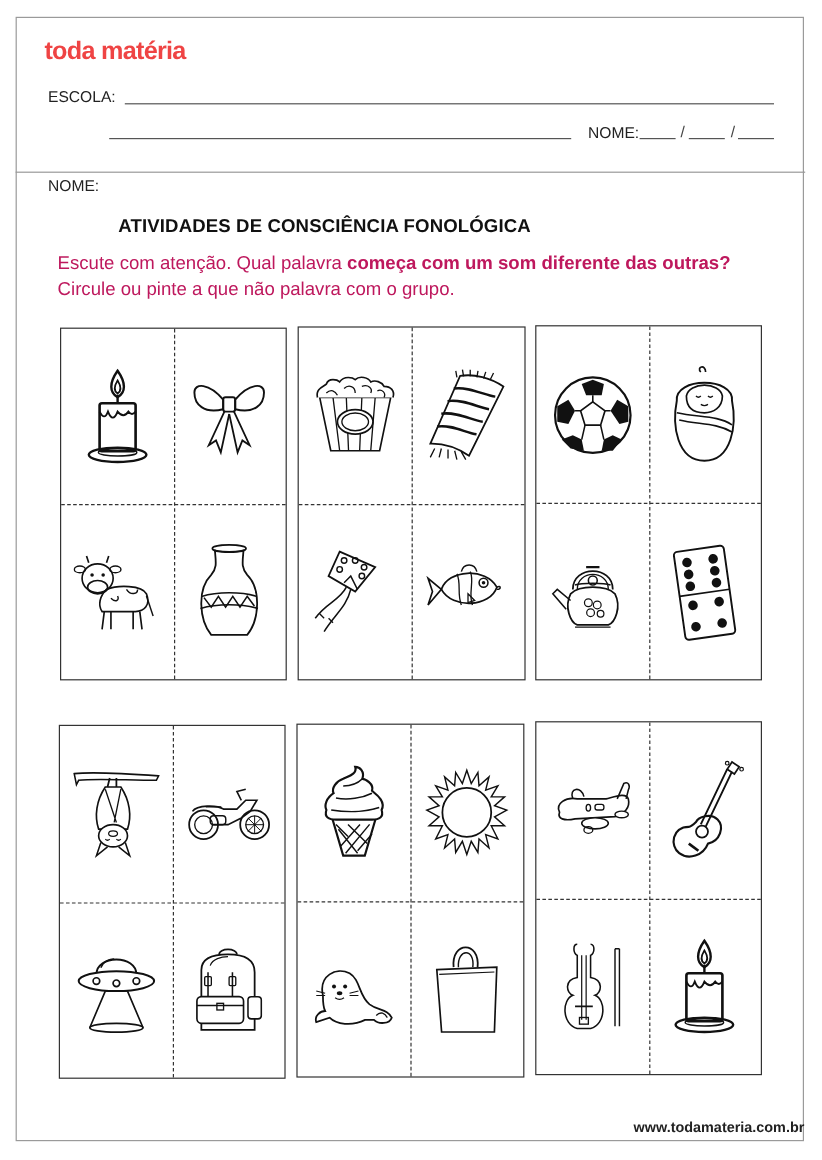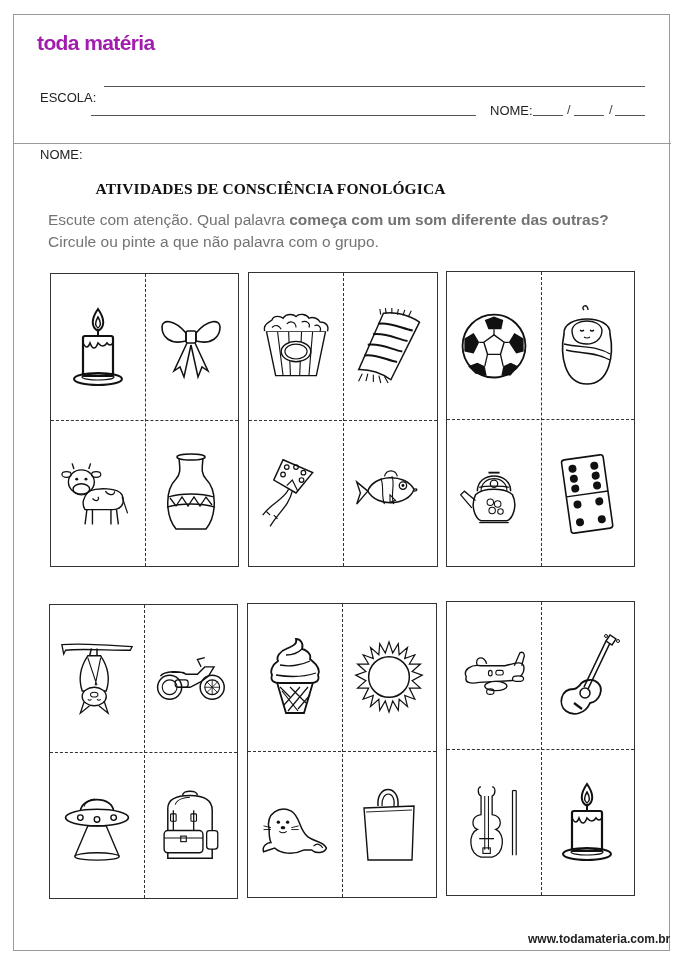--- a/index.html
+++ b/index.html
@@ -1,43 +1,43 @@
 <!DOCTYPE html>
 <html><head>
 <meta charset="utf-8">
 <style>
   html, body { margin:0; padding:0; background:#fff; }
   body { width:685px; height:967px; position:relative; overflow:hidden; font-family:"Liberation Sans", sans-serif; color:#111; }
   .sheet { position:absolute; left:13px; top:14px; width:657px; height:937px; border:1.5px solid #9a9a9a; box-sizing:border-box; }
   .header-divider { position:absolute; left:13px; top:143px; width:658px; height:0; border-top:1.5px solid #9a9a9a; }
-  .logo { position:absolute; left:37px; top:31px; font-size:21px; font-weight:bold; letter-spacing:-0.6px; color:#a21caf; }
+  .logo { position:absolute; left:37px; top:31px; font-size:21px; font-weight:bold; letter-spacing:-0.6px; color:#ef4444; }
   .field-label { position:absolute; font-size:13px; color:#222; }
   .line { position:absolute; border-bottom:1.2px solid #555; height:0; }
   .slash { position:absolute; font-size:13px; color:#444; }
-  .title { position:absolute; left:0; width:541px; top:180px; text-align:center; font-size:15.5px; font-weight:bold; color:#111; letter-spacing:0.1px;font-family:Liberation Serif, serif; }
-  .instr { position:absolute; left:48px; font-size:15.5px; color:#737373; white-space:nowrap; }
+  .title { position:absolute; left:0; width:541px; top:180px; text-align:center; font-size:15.5px; font-weight:bold; color:#111; letter-spacing:0.1px; }
+  .instr { position:absolute; left:48px; font-size:15.5px; color:#be185d; white-space:nowrap; }
   .instr b { font-weight:bold; }
   .card { position:absolute; border:1.5px solid #333; box-sizing:border-box; background:#fff; }
   .card .vdash { position:absolute; left:50%; top:0; bottom:0; border-left:1.5px dashed #333; }
   .card .hdash { position:absolute; top:50%; left:0; right:0; border-top:1.5px dashed #333; }
   .cell { position:absolute; width:50%; height:50%; display:flex; align-items:center; justify-content:center; }
   .cell.tl { left:0; top:0; } .cell.tr { right:0; top:0; }
   .cell.bl { left:0; bottom:0; } .cell.br { right:0; bottom:0; }
   .cell svg { width:74px; height:84px; }
   .footer { position:absolute; left:528px; top:932px; font-size:12px; font-weight:bold; color:#222; }
 </style>
 </head>
 <body>
 
 <div class="sheet"></div>
 <div class="header-divider"></div>
 
 <div class="logo">toda matéria</div>
 
-<div class="field-label" style="left:40px;top:73px;margin-top:17px;">ESCOLA:</div>
+<div class="field-label" style="left:40px;top:73px;">ESCOLA:</div>
 <div class="line" style="left:104px;top:86px;width:541px;"></div>
 
 <div class="field-label" style="left:40px;top:103px;margin-top:44px;">NOME:</div>
 <div class="line" style="left:91px;top:115px;width:385px;"></div>
 
 <div class="field-label" style="left:490px;top:103px;">NOME:</div>
 <div class="line" style="left:533px;top:115px;width:30px;"></div>
 <div class="slash" style="left:567px;top:102px;">/</div>
 <div class="line" style="left:574px;top:115px;width:30px;"></div>
 <div class="slash" style="left:609px;top:102px;">/</div>

